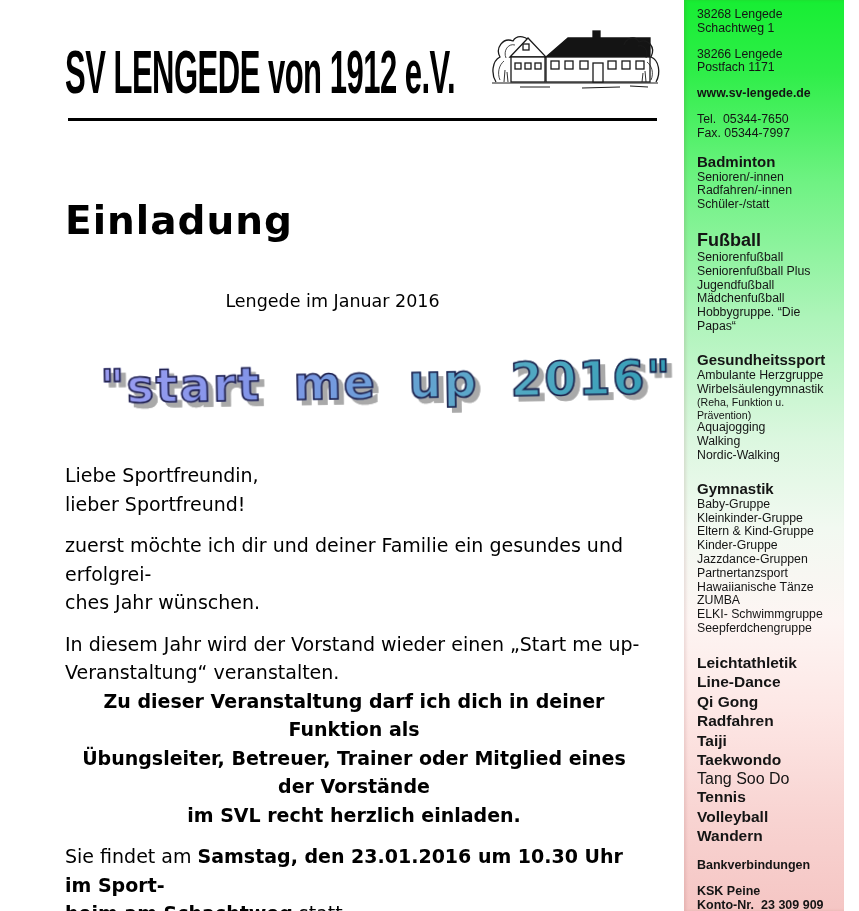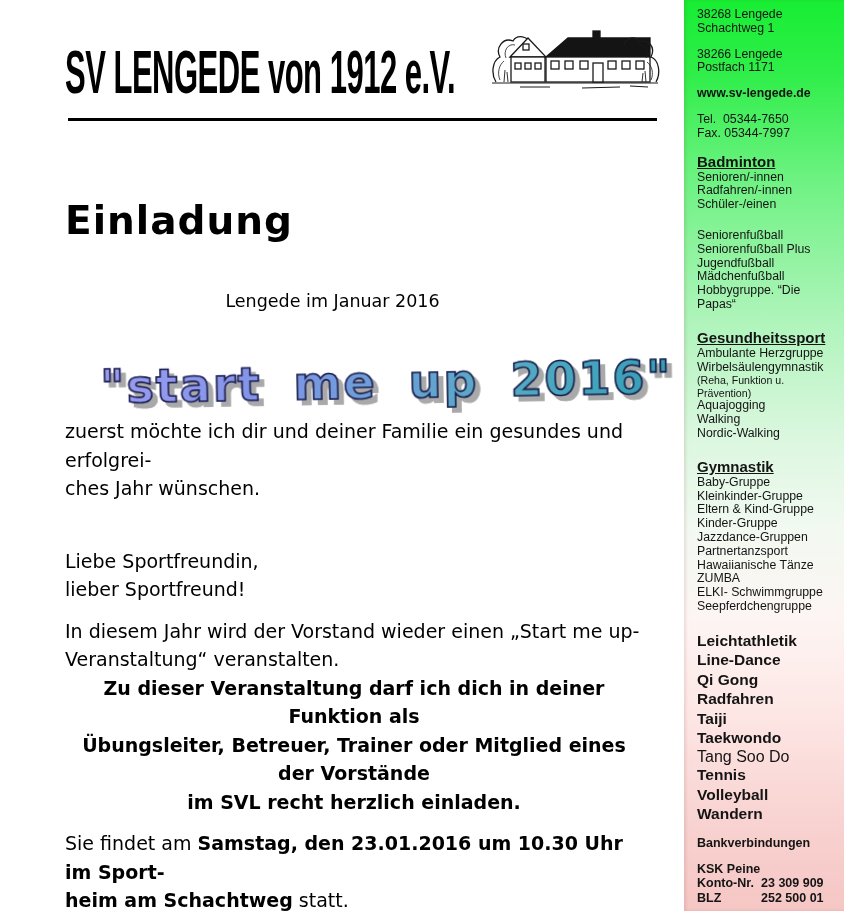--- a/index.html
+++ b/index.html
@@ -61,21 +61,21 @@
   }
   .sb-line{
     font-family:"Liberation Sans",sans-serif;
     font-size:12.3px;line-height:13.8px;color:#141414;
     white-space:pre-wrap;
   }
   .sb-line .v{font-weight:bold;}
   .gap{height:12px;}
   .gap-lg{height:17px;}
   .bold{font-weight:700;}
-  .head-md{font-weight:700;font-size:15px;line-height:18px;text-decoration:underline;}
+  .head-md{font-weight:700;font-size:15px;line-height:18px;}
   .head-lg{font-weight:700;font-size:18px;line-height:22px;}
   .small{font-size:10.6px;line-height:12.5px;}
   .big{font-weight:700;font-size:15.5px;line-height:19.5px;}
   .big-reg{font-size:16px;line-height:17.5px;}
   .bank-head{font-weight:700;font-size:12.5px;line-height:14px;}
   .bank{font-weight:700;font-size:12.5px;line-height:14.5px;}
   .two-col span:first-child{display:inline-block;min-width:64px;}
 </style>
 </head>
 <body>
@@ -119,25 +119,25 @@
   <div class="rule"></div>
 
   <h2 class="letter-heading">Einladung</h2>
 
   <div class="dateline">Lengede im Januar 2016</div>
 
   <div>
     <span class="wordart">"start me up 2016"</span>
   </div>
 
+  <p class="body-par first">Liebe Sportfreundin,
+lieber Sportfreund!</p>
+
   <p class="body-par">zuerst möchte ich dir und deiner Familie ein gesundes und erfolgrei-
 ches Jahr wünschen.</p>
-
-  <p class="body-par first">Liebe Sportfreundin,
-lieber Sportfreund!</p>
 
   <p class="body-par"><span>In diesem Jahr wird der Vorstand wieder einen „Start me up-
 Veranstaltung“ veranstalten.</span><span class="bold-block">Zu dieser Veranstaltung darf ich dich in deiner Funktion als
 Übungsleiter, Betreuer, Trainer oder Mitglied eines der Vorstände
 im SVL recht herzlich einladen.</span></p>
 
   <p class="body-par"><span>Sie findet am </span><b>Samstag, den 23.01.2016 um 10.30 Uhr im Sport-
 heim am Schachtweg</b><span> statt.</span></p>
 
 </div>
@@ -165,24 +165,25 @@
     <div class="sb-line item"><span>Fax. 05344-7997</span><span class="v"></span></div>
 
     <div class="sb-line gap"><span></span><span class="v"></span></div>
 
     <div class="sb-line head-md"><span>Badminton</span><span class="v"></span></div>
 
     <div class="sb-line item"><span>Senioren/-innen</span><span class="v"></span></div>
 
     <div class="sb-line item"><span>Radfahren/-innen</span><span class="v"></span></div>
 
-    <div class="sb-line item"><span>Schüler-/einen</span><span class="v"></span></div>
-
-    <div class="sb-line gap-lg"><span></span><span class="v"></span></div>
-
+    <div class="sb-line item"><span>Schüler-/statt</span><span class="v"></span></div>
+
+    <div class="sb-line gap-lg"><span></span><span class="v"></span></div>
+
+    <div class="sb-line head-lg"><span>Fußball</span><span class="v"></span></div>
 
     <div class="sb-line item"><span>Seniorenfußball</span><span class="v"></span></div>
 
     <div class="sb-line item"><span>Seniorenfußball Plus</span><span class="v"></span></div>
 
     <div class="sb-line item"><span>Jugendfußball</span><span class="v"></span></div>
 
     <div class="sb-line item"><span>Mädchenfußball</span><span class="v"></span></div>
 
     <div class="sb-line item"><span>Hobbygruppe. “Die Papas“</span><span class="v"></span></div>

